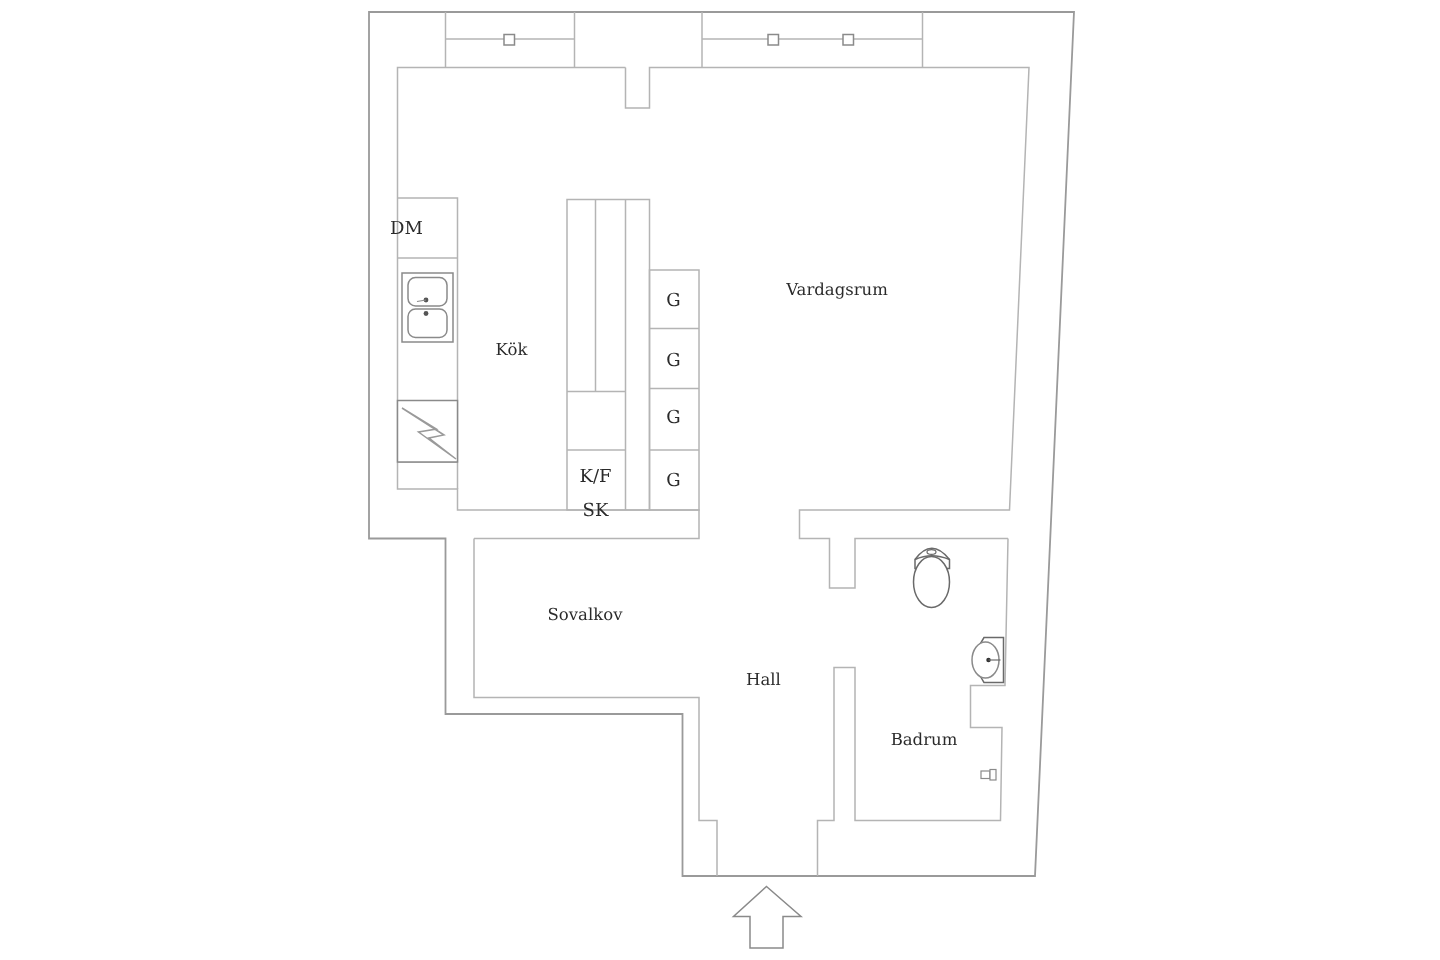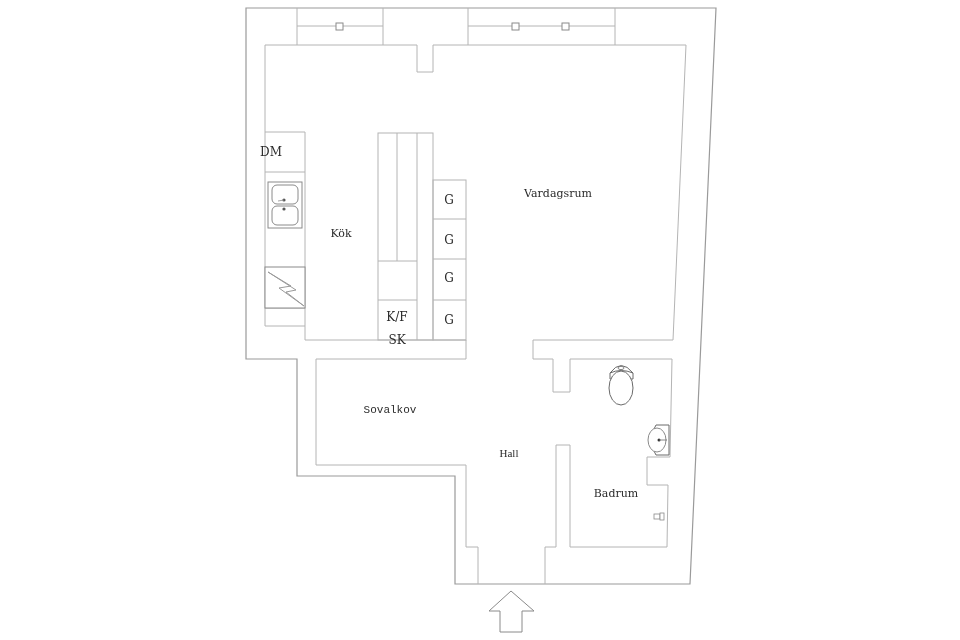--- a/index.html
+++ b/index.html
@@ -99,22 +99,22 @@
   <g>
     <rect x="654" y="514" width="6" height="5" fill="#fff" stroke="#8a8a8a" stroke-width="0.8"></rect>
     <rect x="660" y="513" width="4" height="7" fill="#fff" stroke="#8a8a8a" stroke-width="0.8"></rect>
   </g>
 
   <polygon points="511,591 534,611 522,611 522,632 500,632 500,611 489,611" fill="#fff" stroke="#8a8a8a" stroke-width="1"></polygon>
 </svg>
 
 <div class="label" style="left:341px; top:233px;">Kök</div>
 <div class="label" style="left:558px; top:193px;">Vardagsrum</div>
-<div class="label" style="left:390px; top:410px;font-family:Liberation Mono, monospace;">Sovalkov</div>
-<div class="label" style="left:509px; top:453px;font-family:Liberation Serif, serif;">Hall</div>
+<div class="label" style="left:390px; top:410px;">Sovalkov</div>
+<div class="label" style="left:509px; top:453px;">Hall</div>
 <div class="label" style="left:616px; top:453px;margin-top:40px;">Badrum</div>
 
 <div class="label small" style="left:271px; top:152px;">DM</div>
 <div class="label small" style="left:397px; top:281px;margin-top:36px;">K/F</div>
 <div class="label small" style="left:397px; top:340px;">SK</div>
 <div class="label small" style="left:449px; top:200px;">G</div>
 <div class="label small" style="left:449px; top:240px;">G</div>
 <div class="label small" style="left:449px; top:278px;">G</div>
 <div class="label small" style="left:449px; top:320px;">G</div>
 

